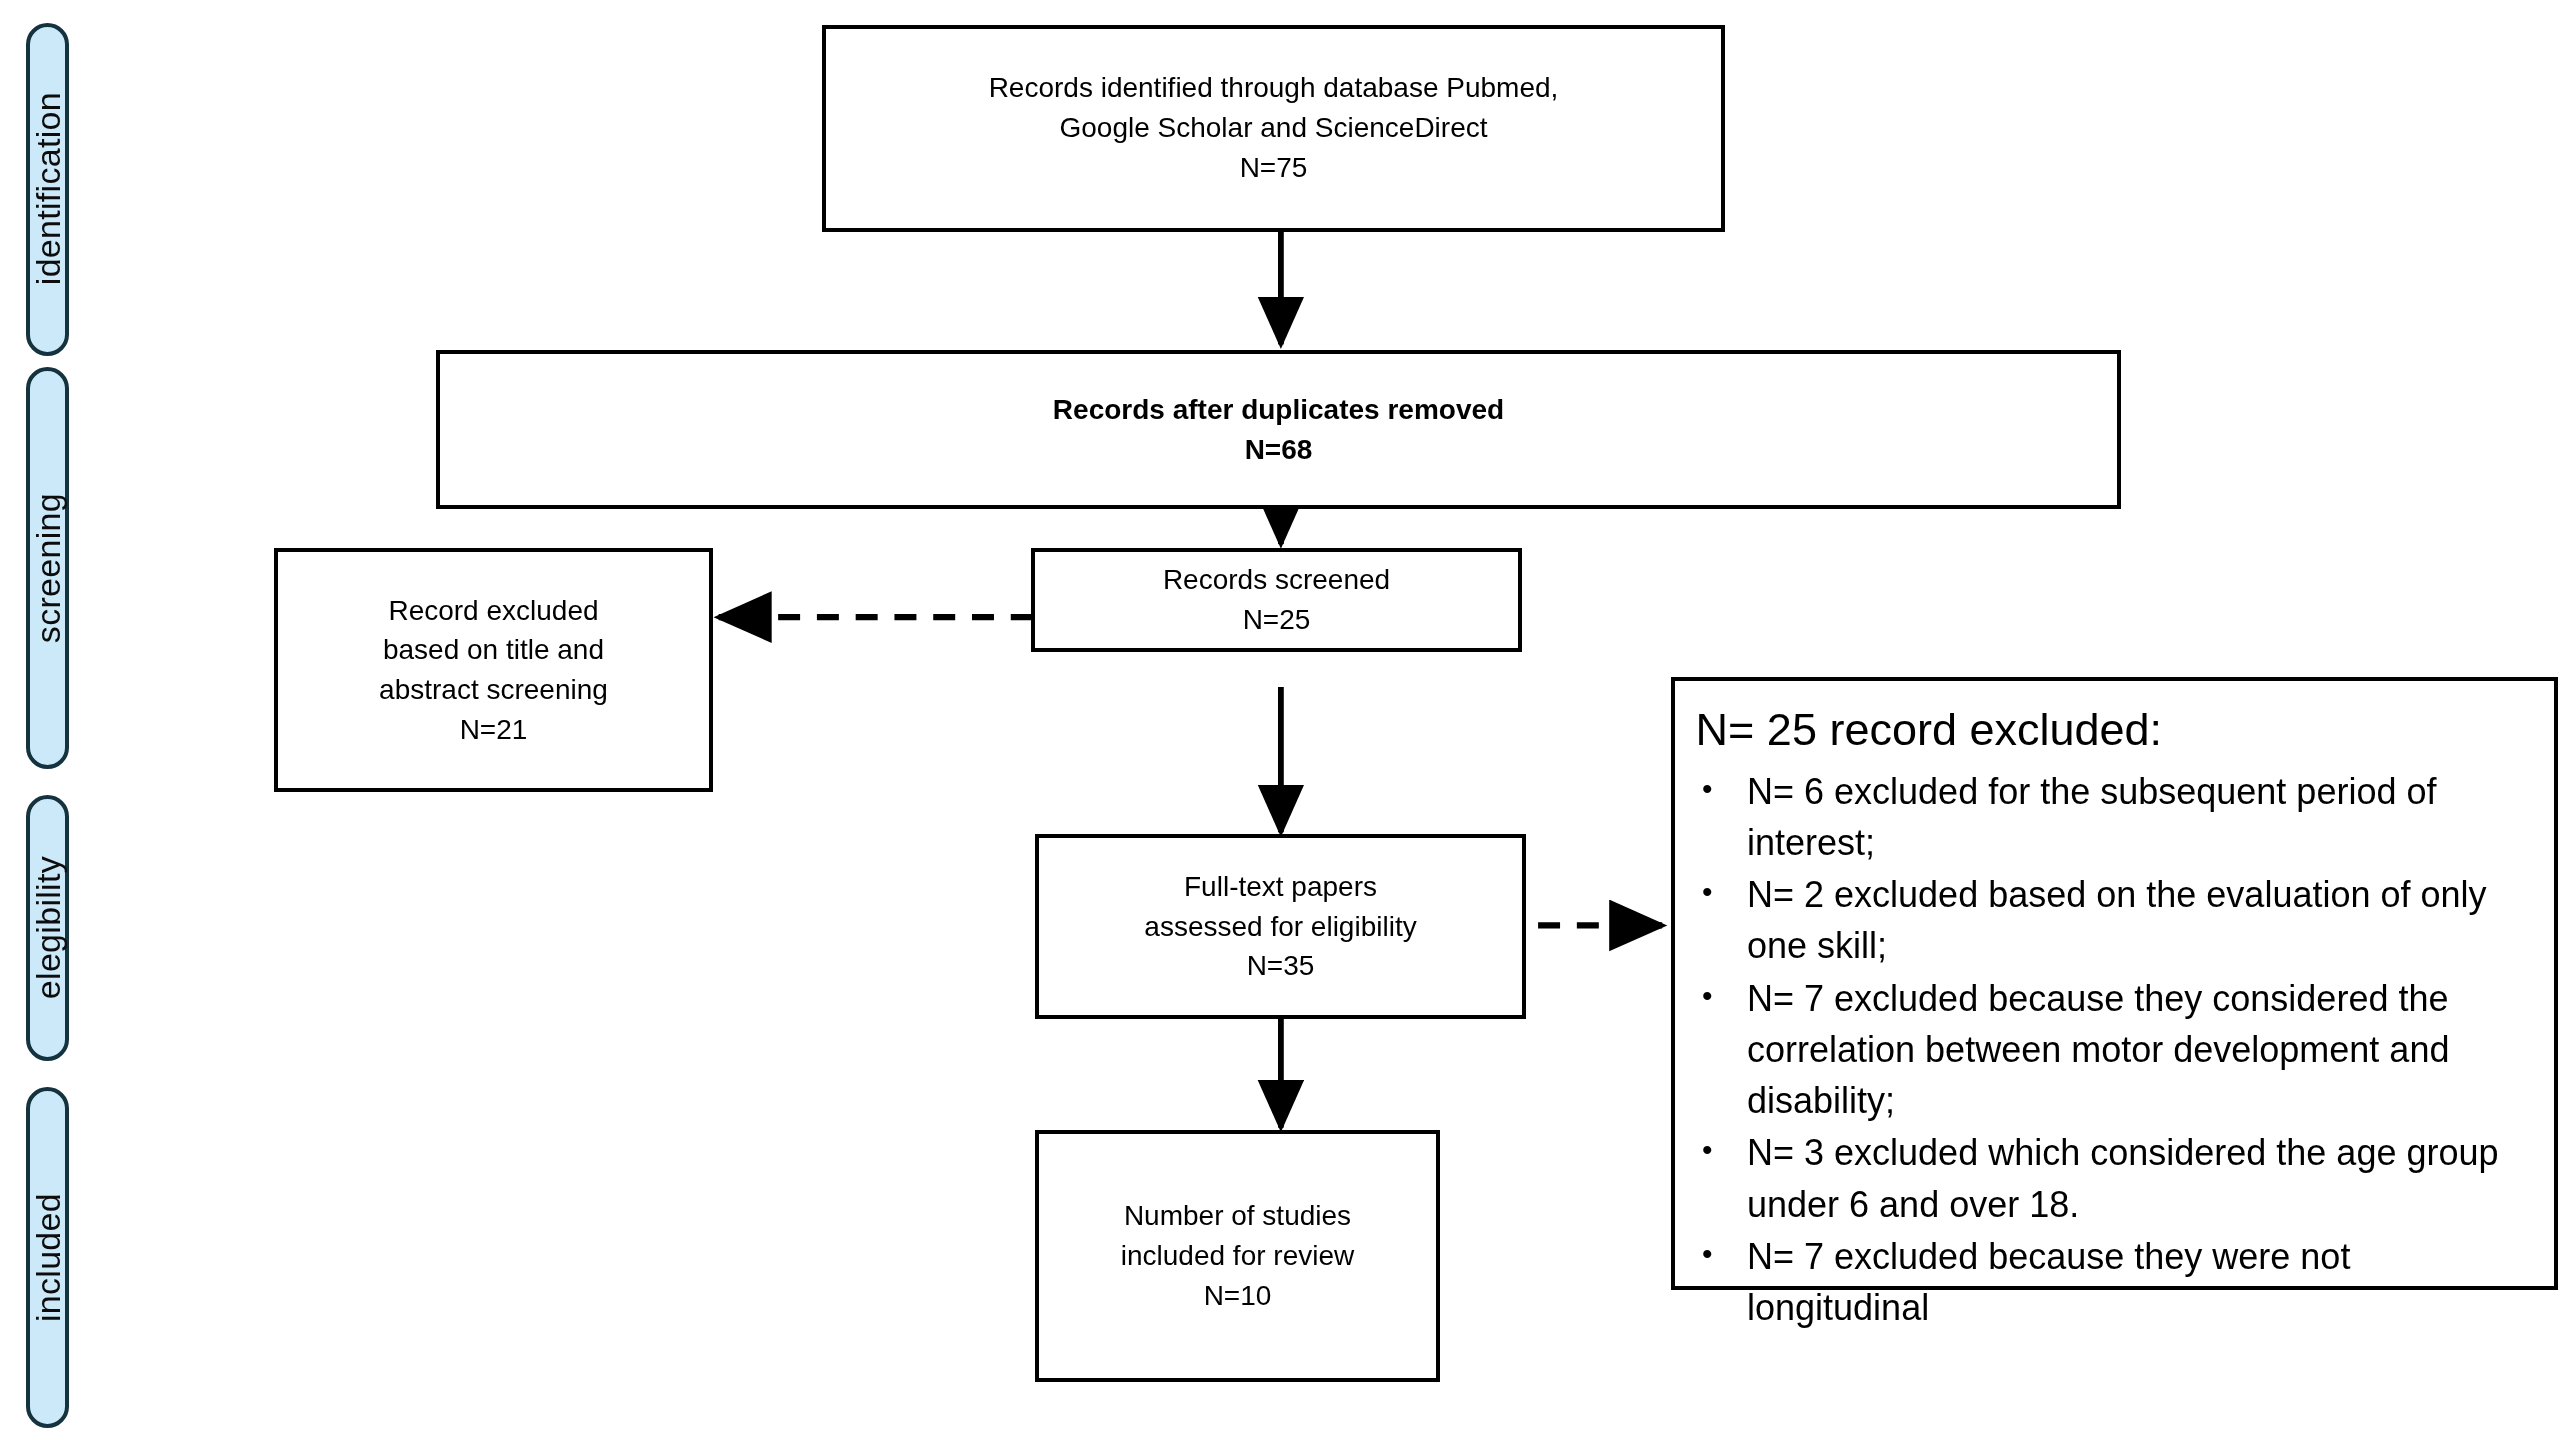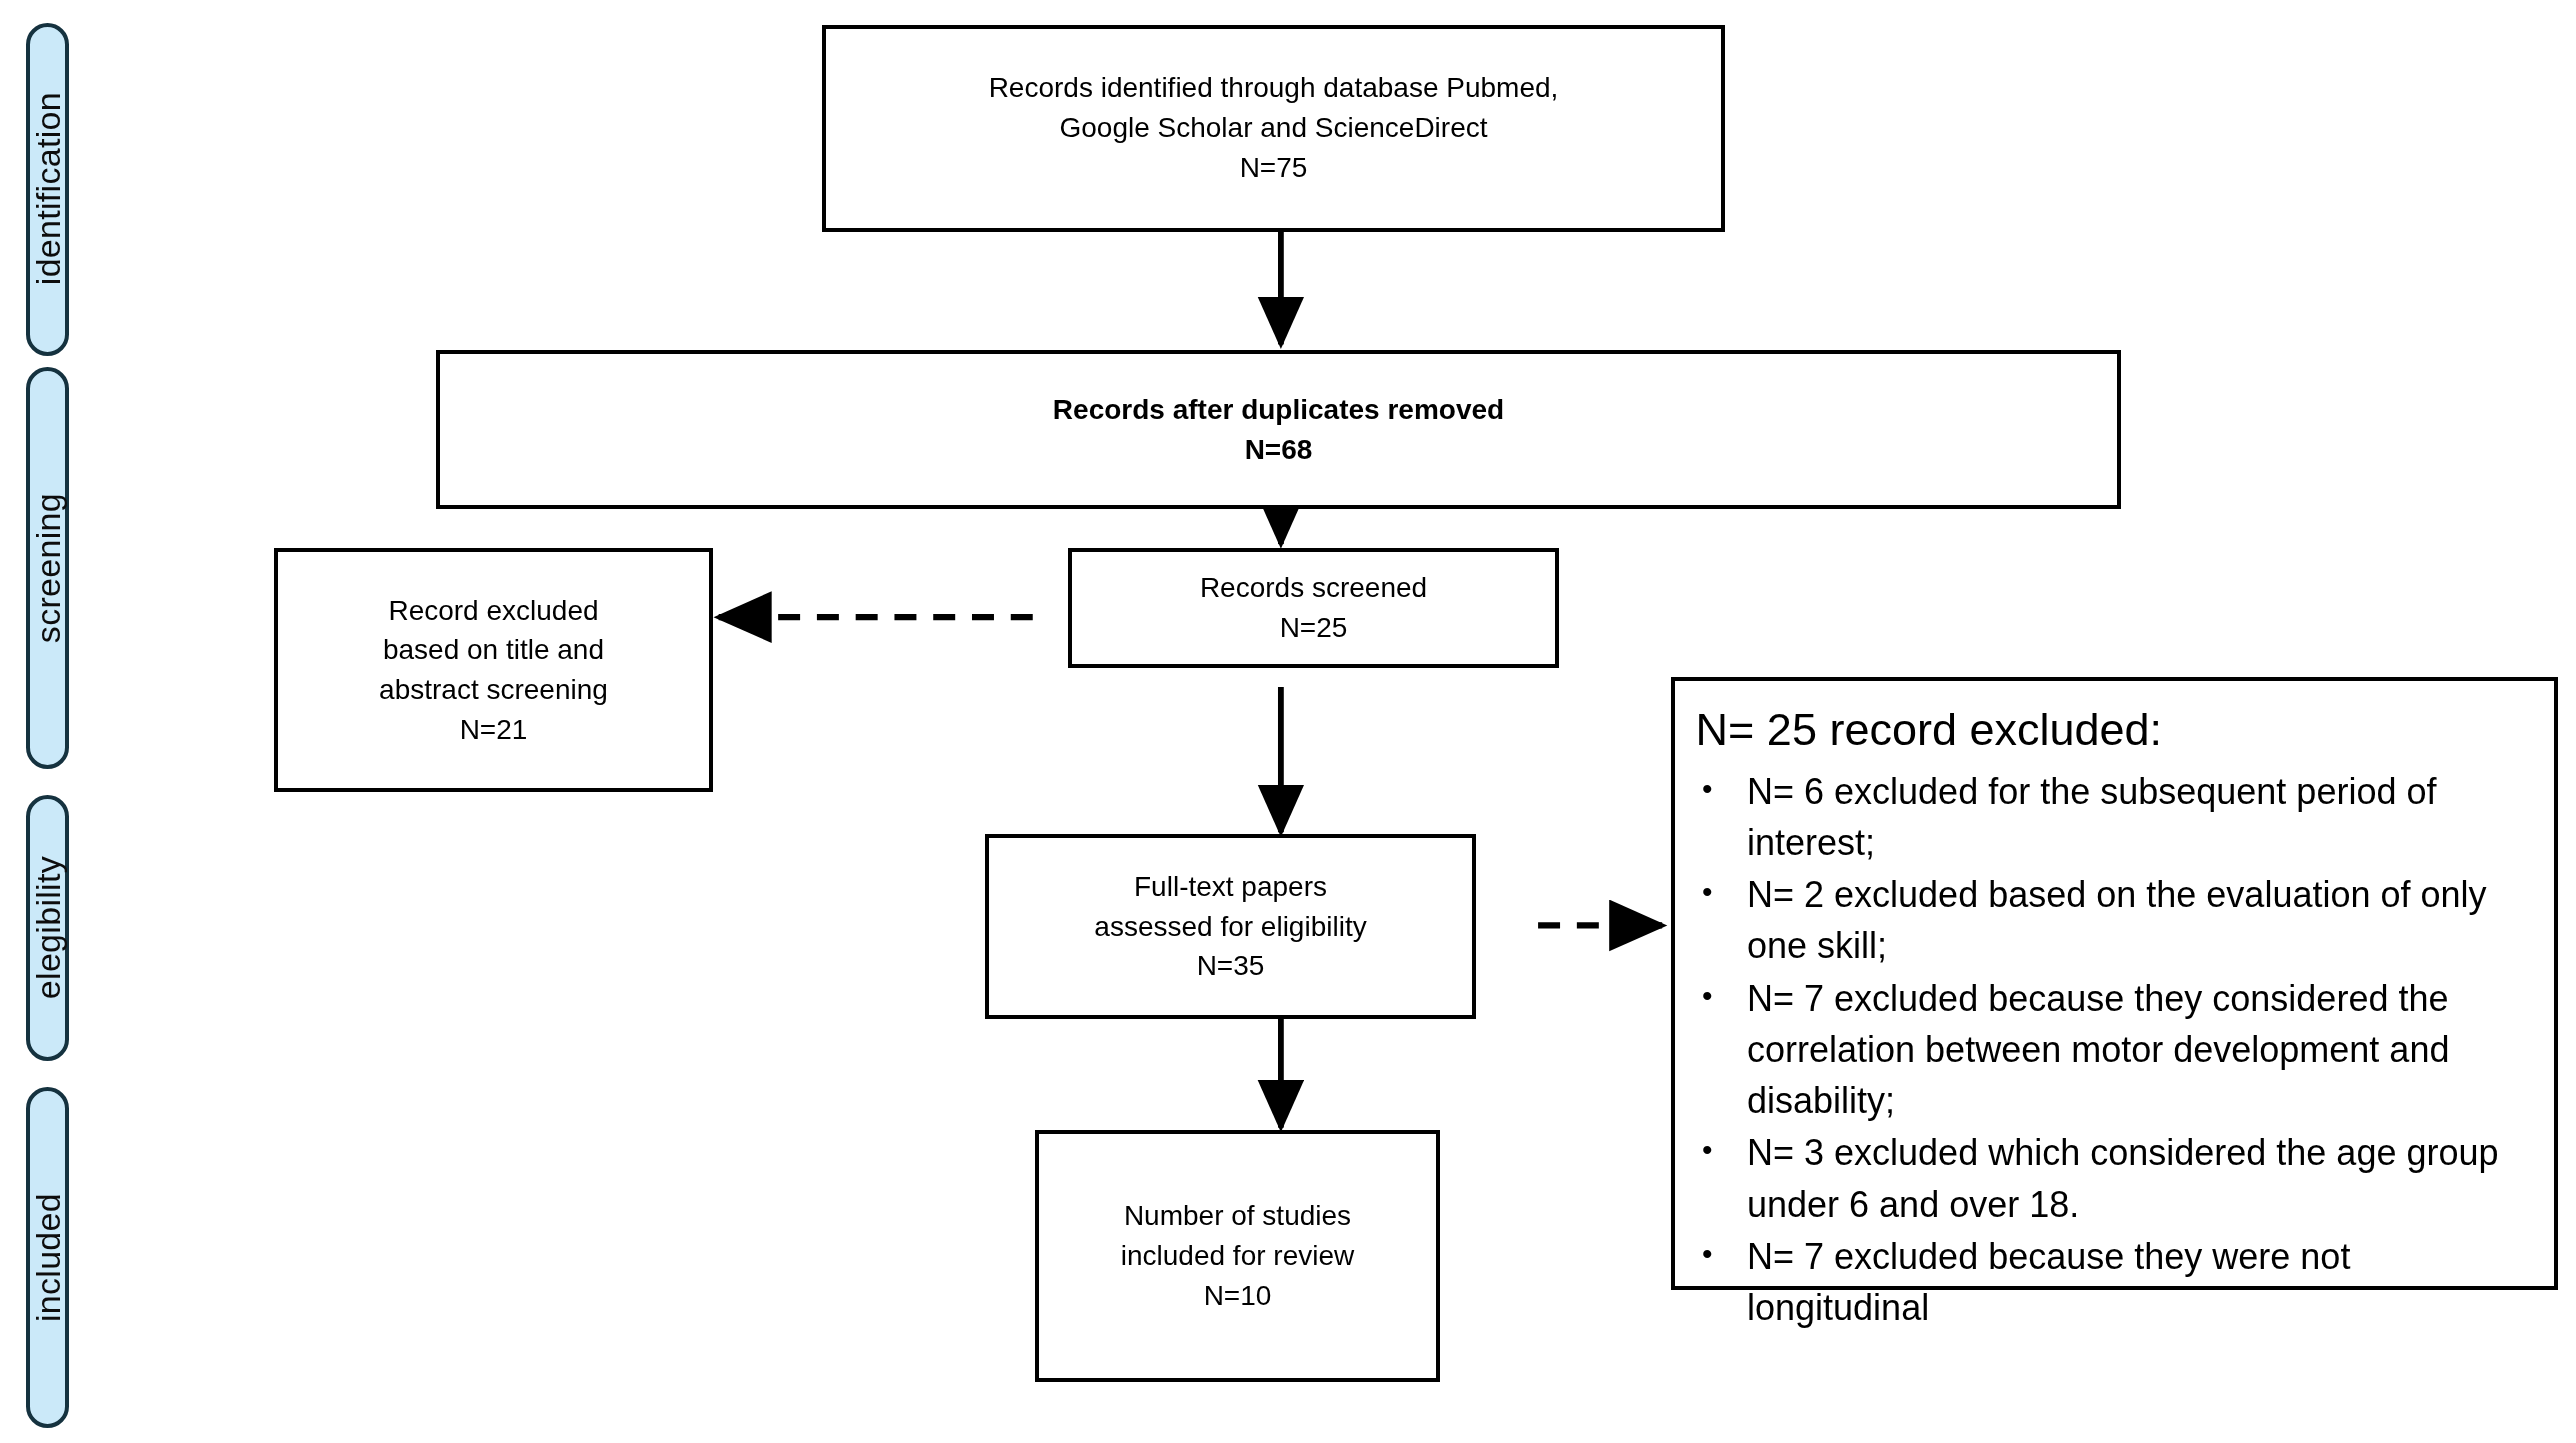--- a/index.html
+++ b/index.html
@@ -149,37 +149,37 @@
     </div>
   </div>
 
   <div class="flow-box" style="left:436px; top:350px; width:1685px; height:159px;font-weight:bold;">
     <div class="flow-text">
       <span class="ln">Records after duplicates removed</span>
       <span class="ln">N=68</span>
     </div>
   </div>
 
-  <div class="flow-box" style="left:1068px; top:548px; width:491px; height:120px;">
+  <div class="flow-box" style="left:1031px; top:548px; width:491px; height:104px;">
     <div class="flow-text">
       <span class="ln">Records screened</span>
       <span class="ln">N=25</span>
     </div>
   </div>
 
   <div class="flow-box" style="left:274px; top:548px; width:439px; height:244px;">
     <div class="flow-text">
       <span class="ln">Record excluded</span>
       <span class="ln">based on title and</span>
       <span class="ln">abstract screening</span>
       <span class="ln">N=21</span>
     </div>
   </div>
 
-  <div class="flow-box" style="left:985px; top:834px; width:491px; height:185px;">
+  <div class="flow-box" style="left:1035px; top:834px; width:491px; height:185px;">
     <div class="flow-text">
       <span class="ln">Full-text papers</span>
       <span class="ln">assessed for eligibility</span>
       <span class="ln">N=35</span>
     </div>
   </div>
 
   <div class="flow-box" style="left:1035px; top:1130px; width:405px; height:252px;">
     <div class="flow-text">
       <span class="ln">Number of studies</span>

